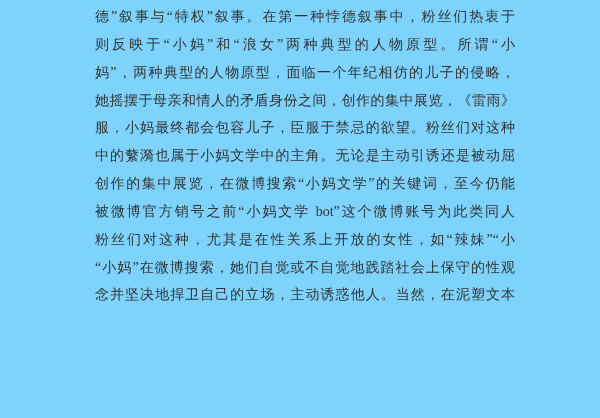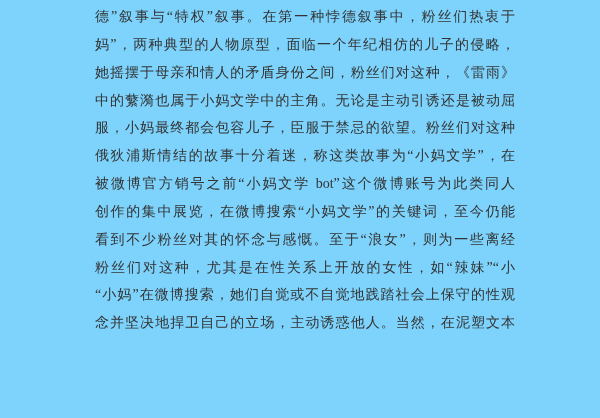--- a/index.html
+++ b/index.html
@@ -32,25 +32,24 @@
     white-space: normal;
     letter-spacing: 0;
   }
 </style>
 </head>
 <body>
 
 <div class="page">
   <div class="text-block">
     <div class="line">德”叙事与“特权”叙事。在第一种悖德叙事中，粉丝们热衷于</div>
+    <div class="line">则反映于“小妈”和“浪女”两种典型的人物原型。所谓“小</div>
     <div class="line">妈”，两种典型的人物原型，面临一个年纪相仿的儿子的侵略，</div>
-    <div class="line">她摇摆于母亲和情人的矛盾身份之间，粉丝们对这种，《雷雨》</div>
+    <div class="line">她摇摆于母亲和情人的矛盾身份之间，创作的集中展览，《雷雨》</div>
+    <div class="line">服，小妈最终都会包容儿子，臣服于禁忌的欲望。粉丝们对这种</div>
     <div class="line">中的蘩漪也属于小妈文学中的主角。无论是主动引诱还是被动屈</div>
-    <div class="line">服，小妈最终都会包容儿子，臣服于禁忌的欲望。粉丝们对这种</div>
-    <div class="line">俄狄浦斯情结的故事十分着迷，称这类故事为“小妈文学”，在</div>
+    <div class="line">创作的集中展览，在微博搜索“小妈文学”的关键词，至今仍能</div>
     <div class="line">被微博官方销号之前“小妈文学 bot”这个微博账号为此类同人</div>
-    <div class="line">创作的集中展览，在微博搜索“小妈文学”的关键词，至今仍能</div>
-    <div class="line">看到不少粉丝对其的怀念与感慨。至于“浪女”，则为一些离经</div>
     <div class="line">粉丝们对这种，尤其是在性关系上开放的女性，如“辣妹”“小</div>
     <div class="line">“小妈”在微博搜索，她们自觉或不自觉地践踏社会上保守的性观</div>
     <div class="line">念并坚决地捍卫自己的立场，主动诱惑他人。当然，在泥塑文本</div>
   </div>
 </div>
 
 </body></html>

